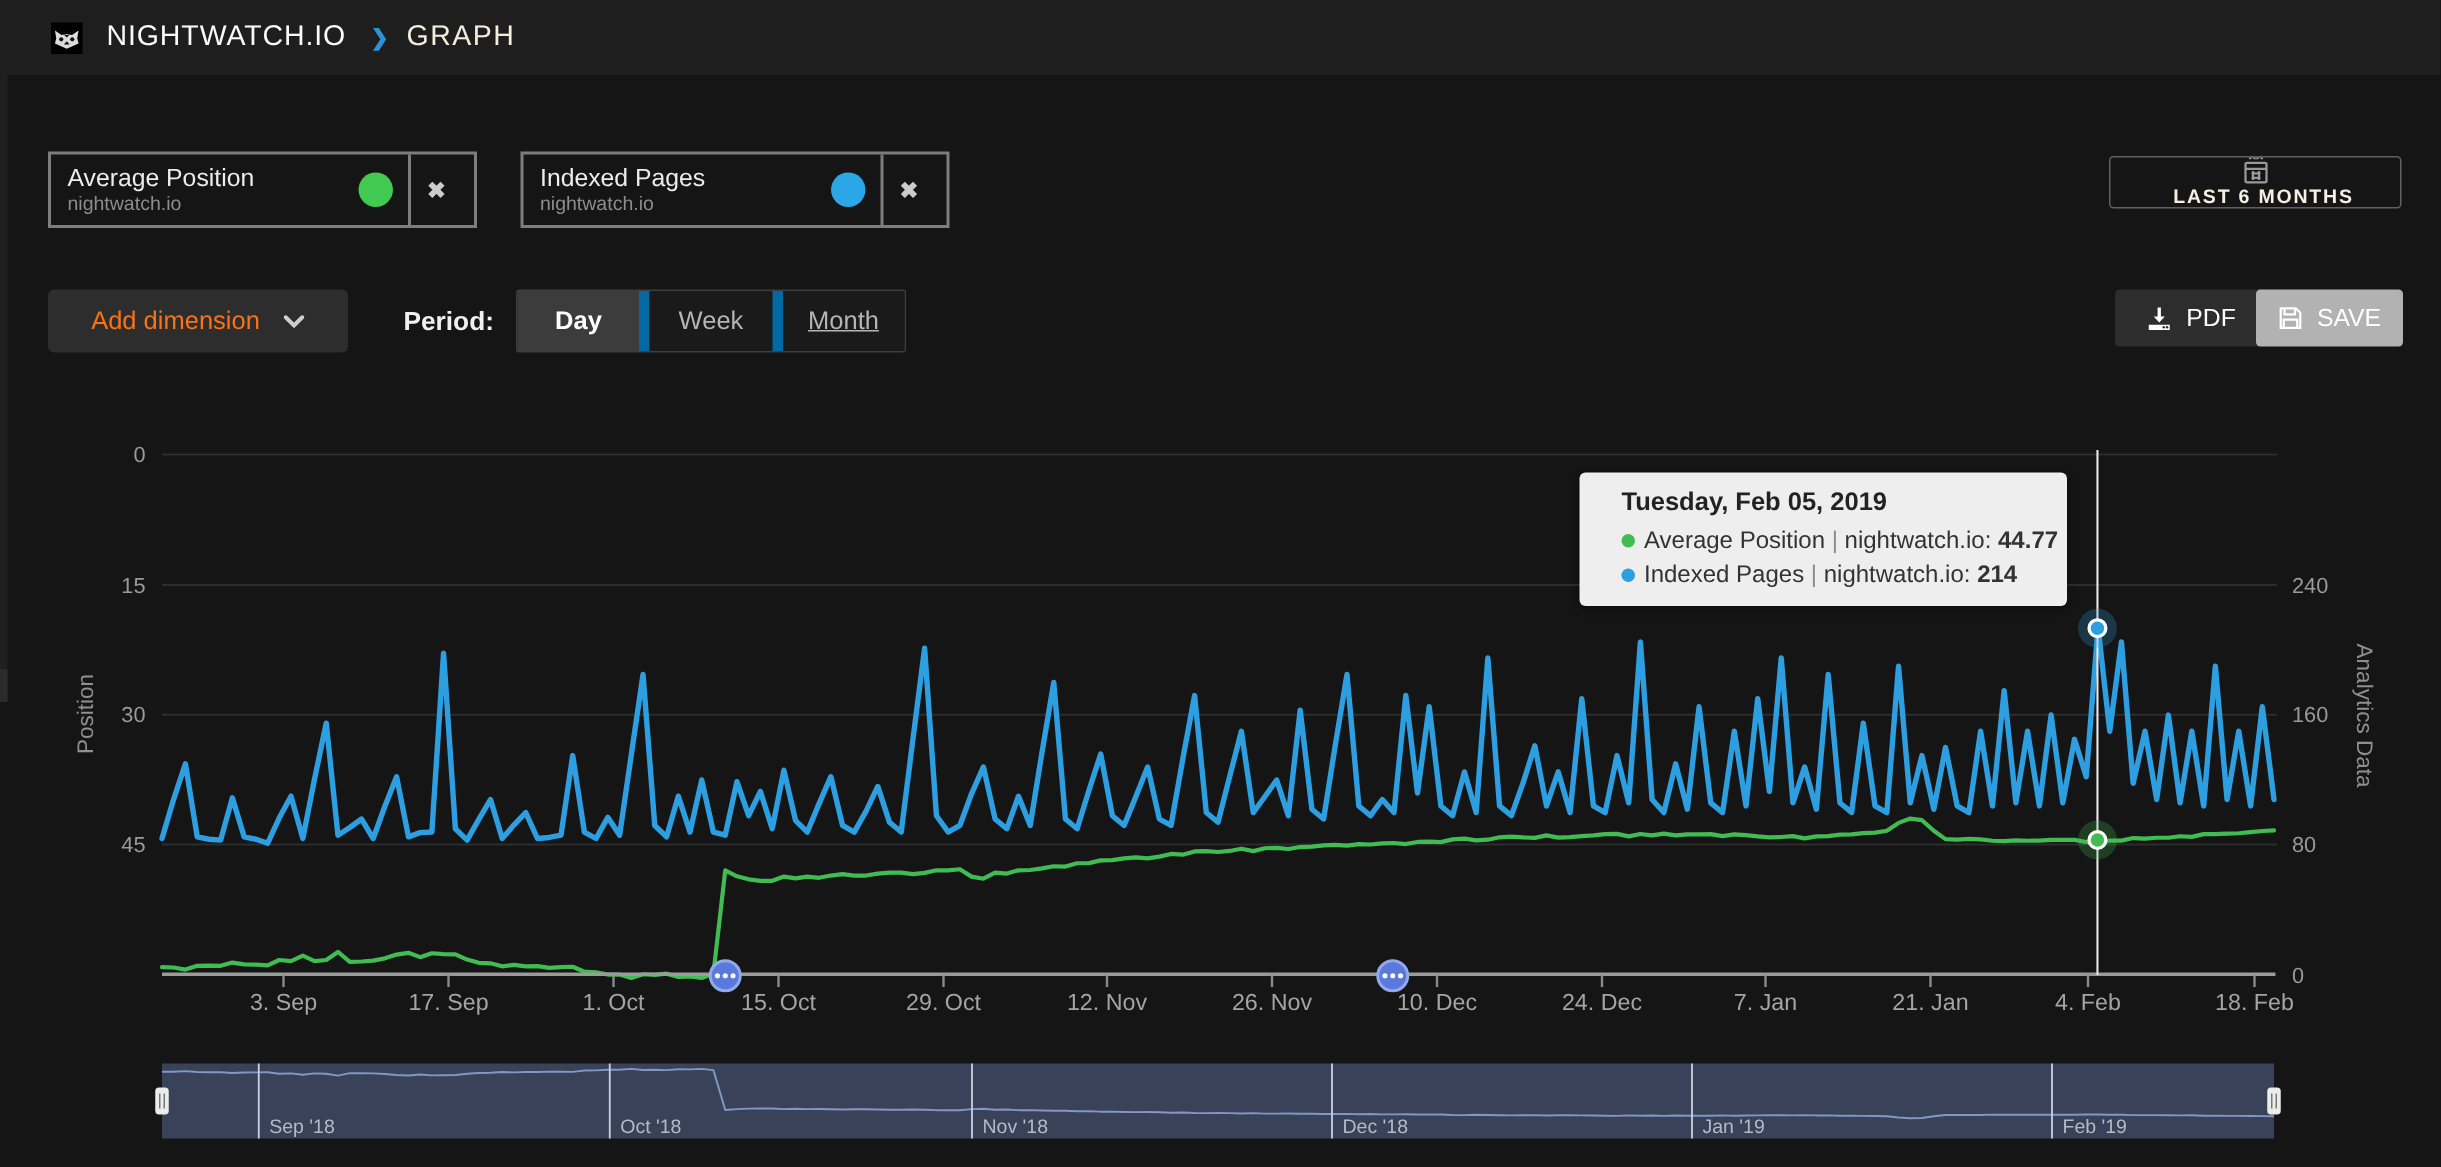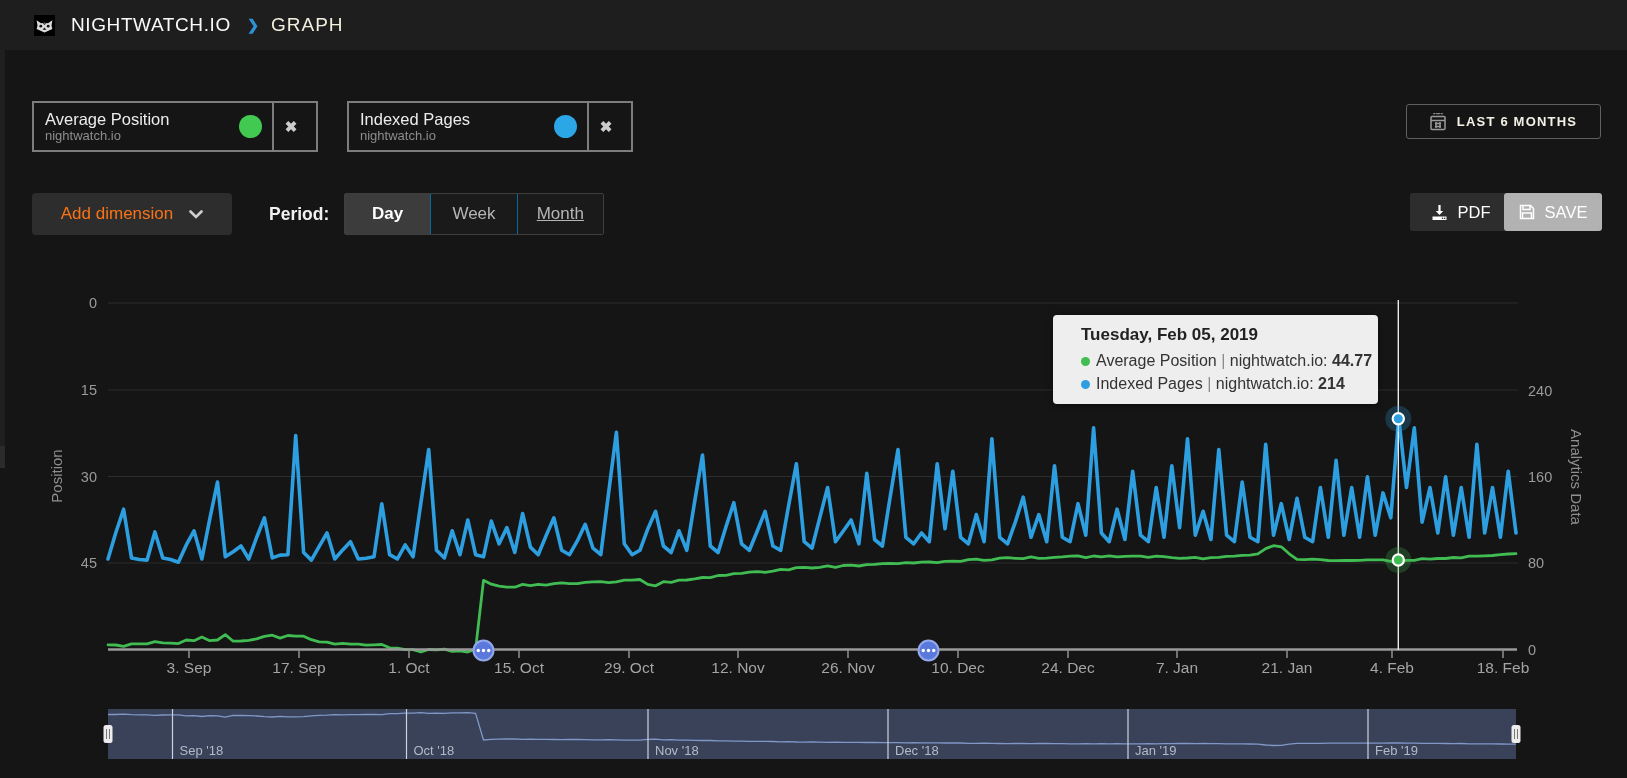--- a/index.html
+++ b/index.html
@@ -14,29 +14,29 @@
 .strip { position:absolute; left:0; top:50px; width:5px; height:418px; background:#1f1f1f; }
 .strip2 { position:absolute; left:0; top:446px; width:5px; height:22px; background:#2b2b2b; }
 .card { position:absolute; top:101px; height:51px; border:2px solid #7d7d7d; display:flex; align-items:center; }
 .card .txt { padding-left:11px; width:205px; }
 .card .t1 { font-size:16.5px; color:#ececec; line-height:17px; }
 .card .t2 { font-size:13px; color:#8d8d8d; line-height:13px; margin-top:1px; }
 .card .dot { width:23px; height:23px; border-radius:50%; margin-right:10px; }
 .card .x { width:36px; align-self:stretch; border-left:2px solid #7d7d7d; display:flex;
   align-items:center; justify-content:center; color:#cccccc; font-size:15px; font-weight:bold; }
 #btn-range { position:absolute; left:1406px; top:104px; width:195px; height:35px;
-  border:1px solid #606060; border-radius:3px; display:flex; align-items:center; justify-content:center; }
+  border:1px solid #606060; border-radius:3px; display:flex; align-items:center; justify-content:center;flex-direction:column; }
 #btn-range span { color:#f3f1e6; font-size:13px; font-weight:bold; letter-spacing:1.2px; margin-left:11px; }
 #btn-add { position:absolute; left:32px; top:193px; width:200px; height:42px; background:#2d2d2d;
   border-radius:4px; display:flex; align-items:center; justify-content:center; color:#f97316; font-size:17px; }
 #period { position:absolute; left:269px; top:204px; color:#f0f0f0; font-size:17.5px; font-weight:bold; }
 #seg { position:absolute; left:344px; top:193px; width:260px; height:42px; display:flex;
   border:1px solid #3e3e3e; border-radius:2px; }
 #seg .c { flex:1; display:flex; align-items:center; justify-content:center; font-size:17px;
-  color:#b5b5b5; border-right:1px solid #0369a1; background:#1a1a1a; }
+  color:#b5b5b5; border-right:7px solid #0369a1; background:#1a1a1a; }
 #seg .c:last-child { border-right:none;text-decoration:underline; }
 #seg .on { background:#3c3c3c; color:#ffffff; font-weight:bold; }
 #btn-pdf { position:absolute; left:1410px; top:193px; width:101px; height:38px; background:#2d2d2d;
   border-radius:3px; display:flex; align-items:center; justify-content:center; color:#fff; font-size:16.5px; }
 #btn-save { position:absolute; left:1504px; top:193px; width:98px; height:38px; background:#b2b2b2;
   border-radius:3px; display:flex; align-items:center; justify-content:center; color:#fff; font-size:16.5px; }
 #tooltip { position:absolute; left:1053px; top:315px; width:325px; height:89px; background:#eeeeee;
   border-radius:4px; padding:10px 28px; box-shadow:0 1px 6px rgba(0,0,0,0.45); }
 #tooltip .tt { font-size:17px; font-weight:bold; color:#222; margin-bottom:5px; }
 #tooltip .row { font-size:16px; color:#333; line-height:22.5px; white-space:nowrap; }

